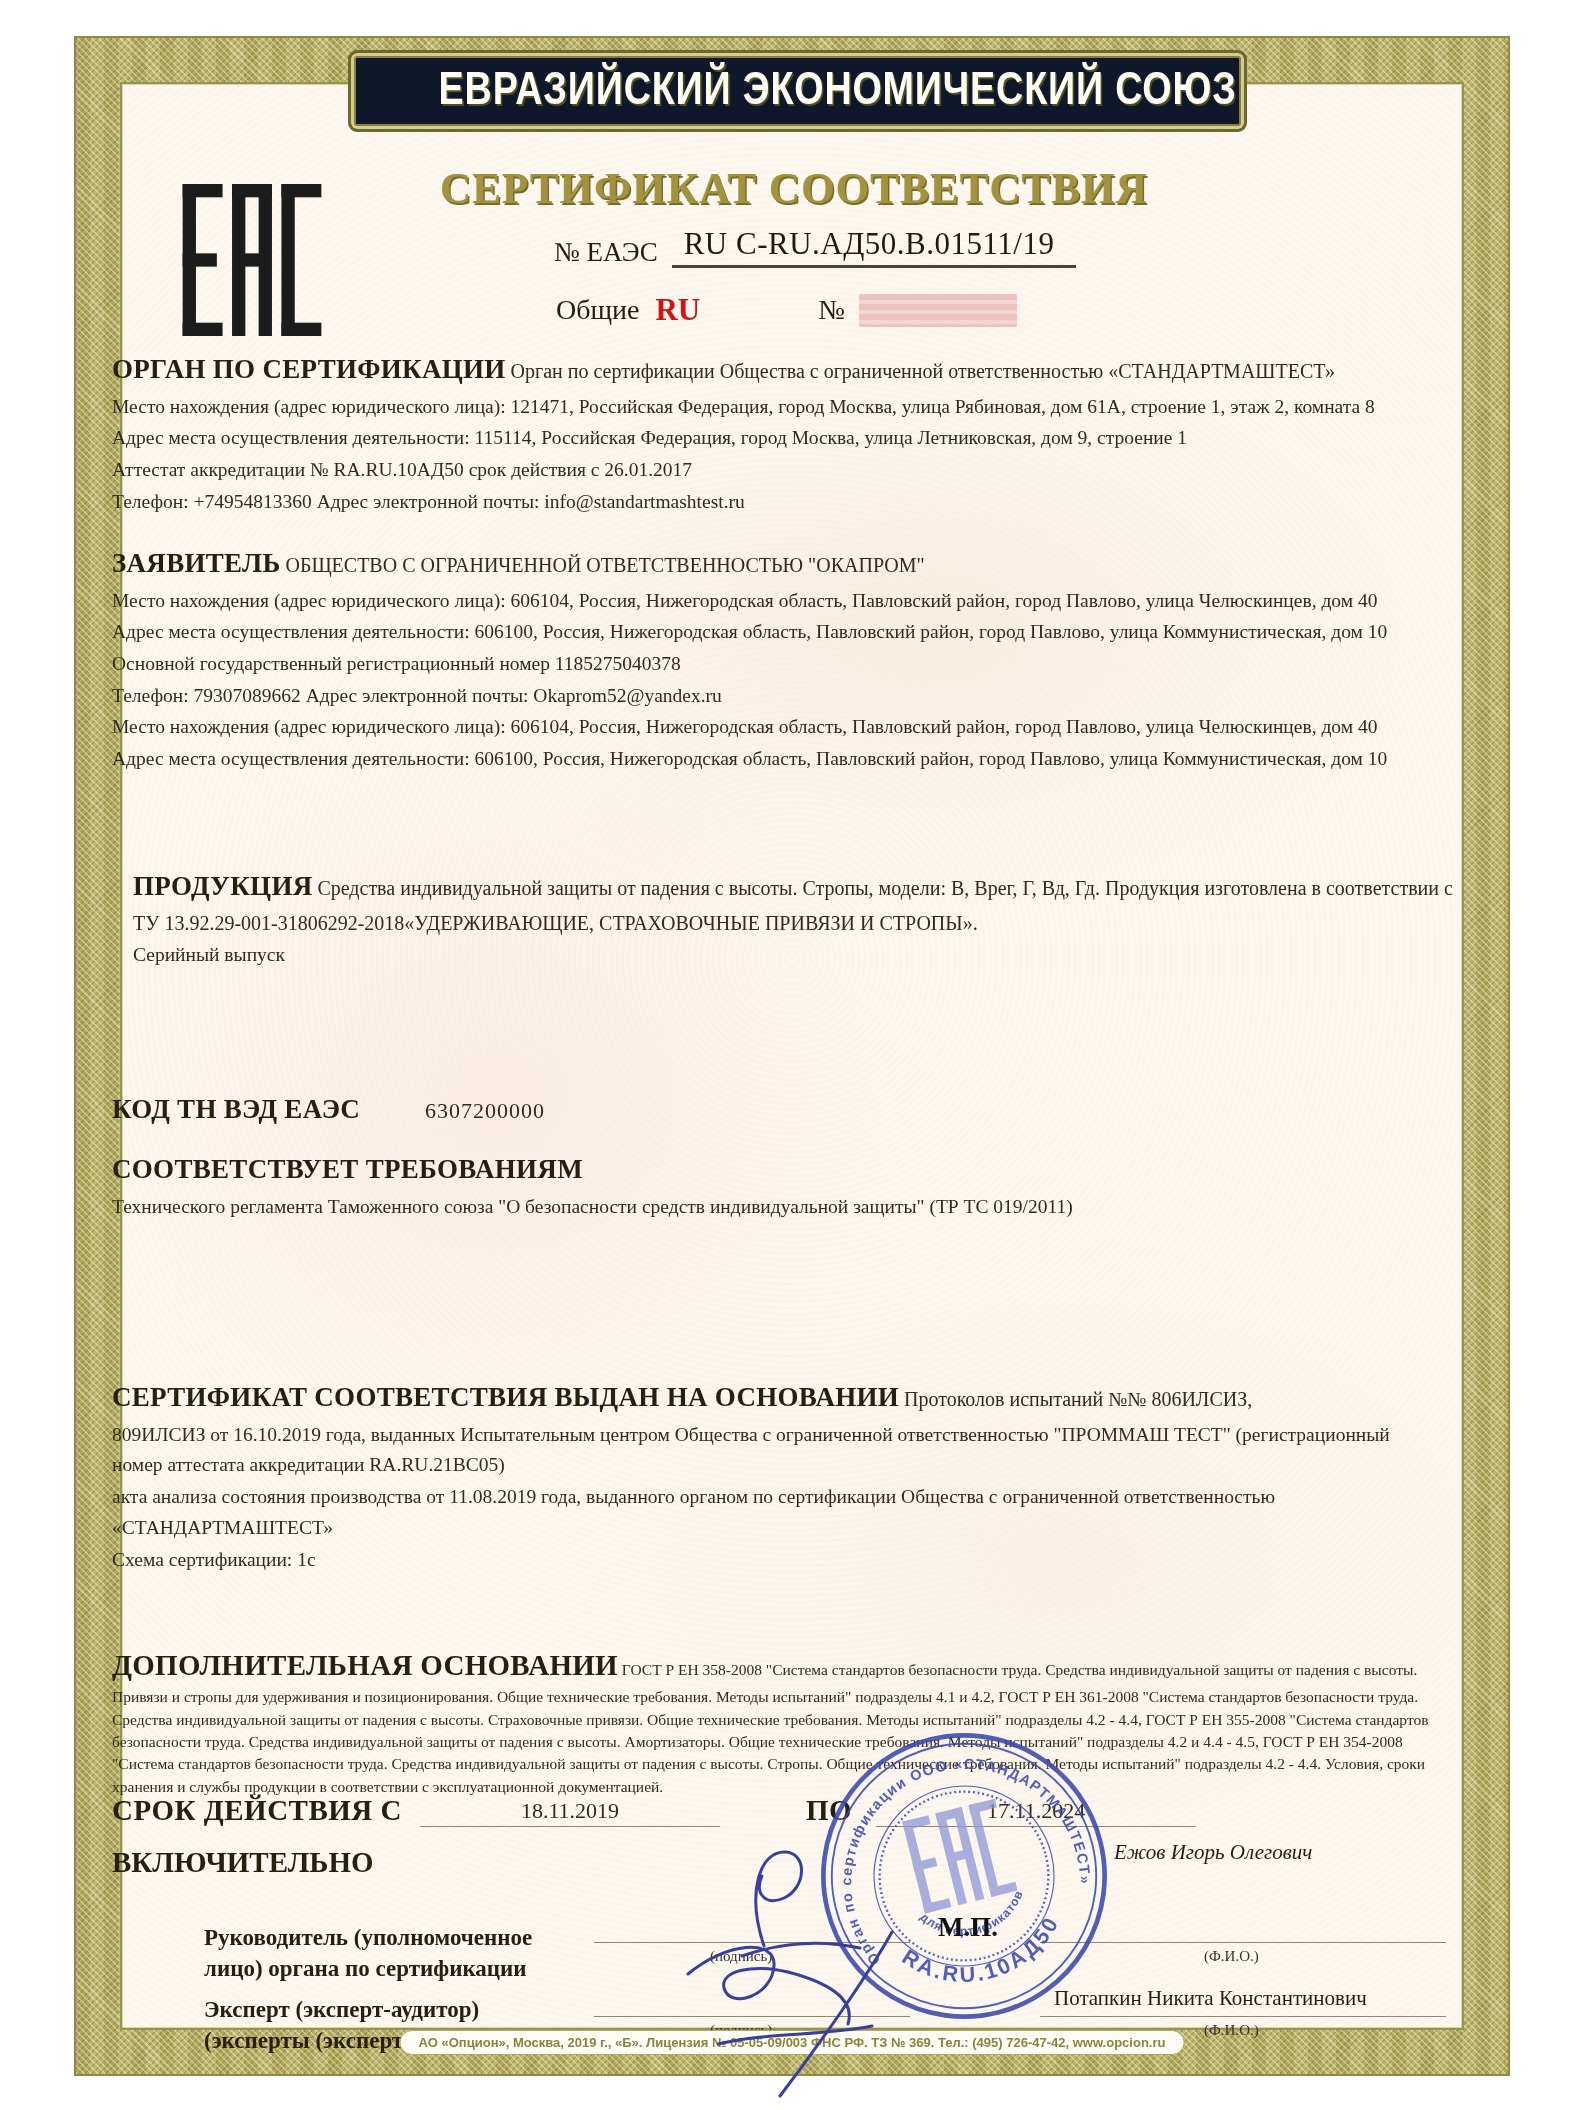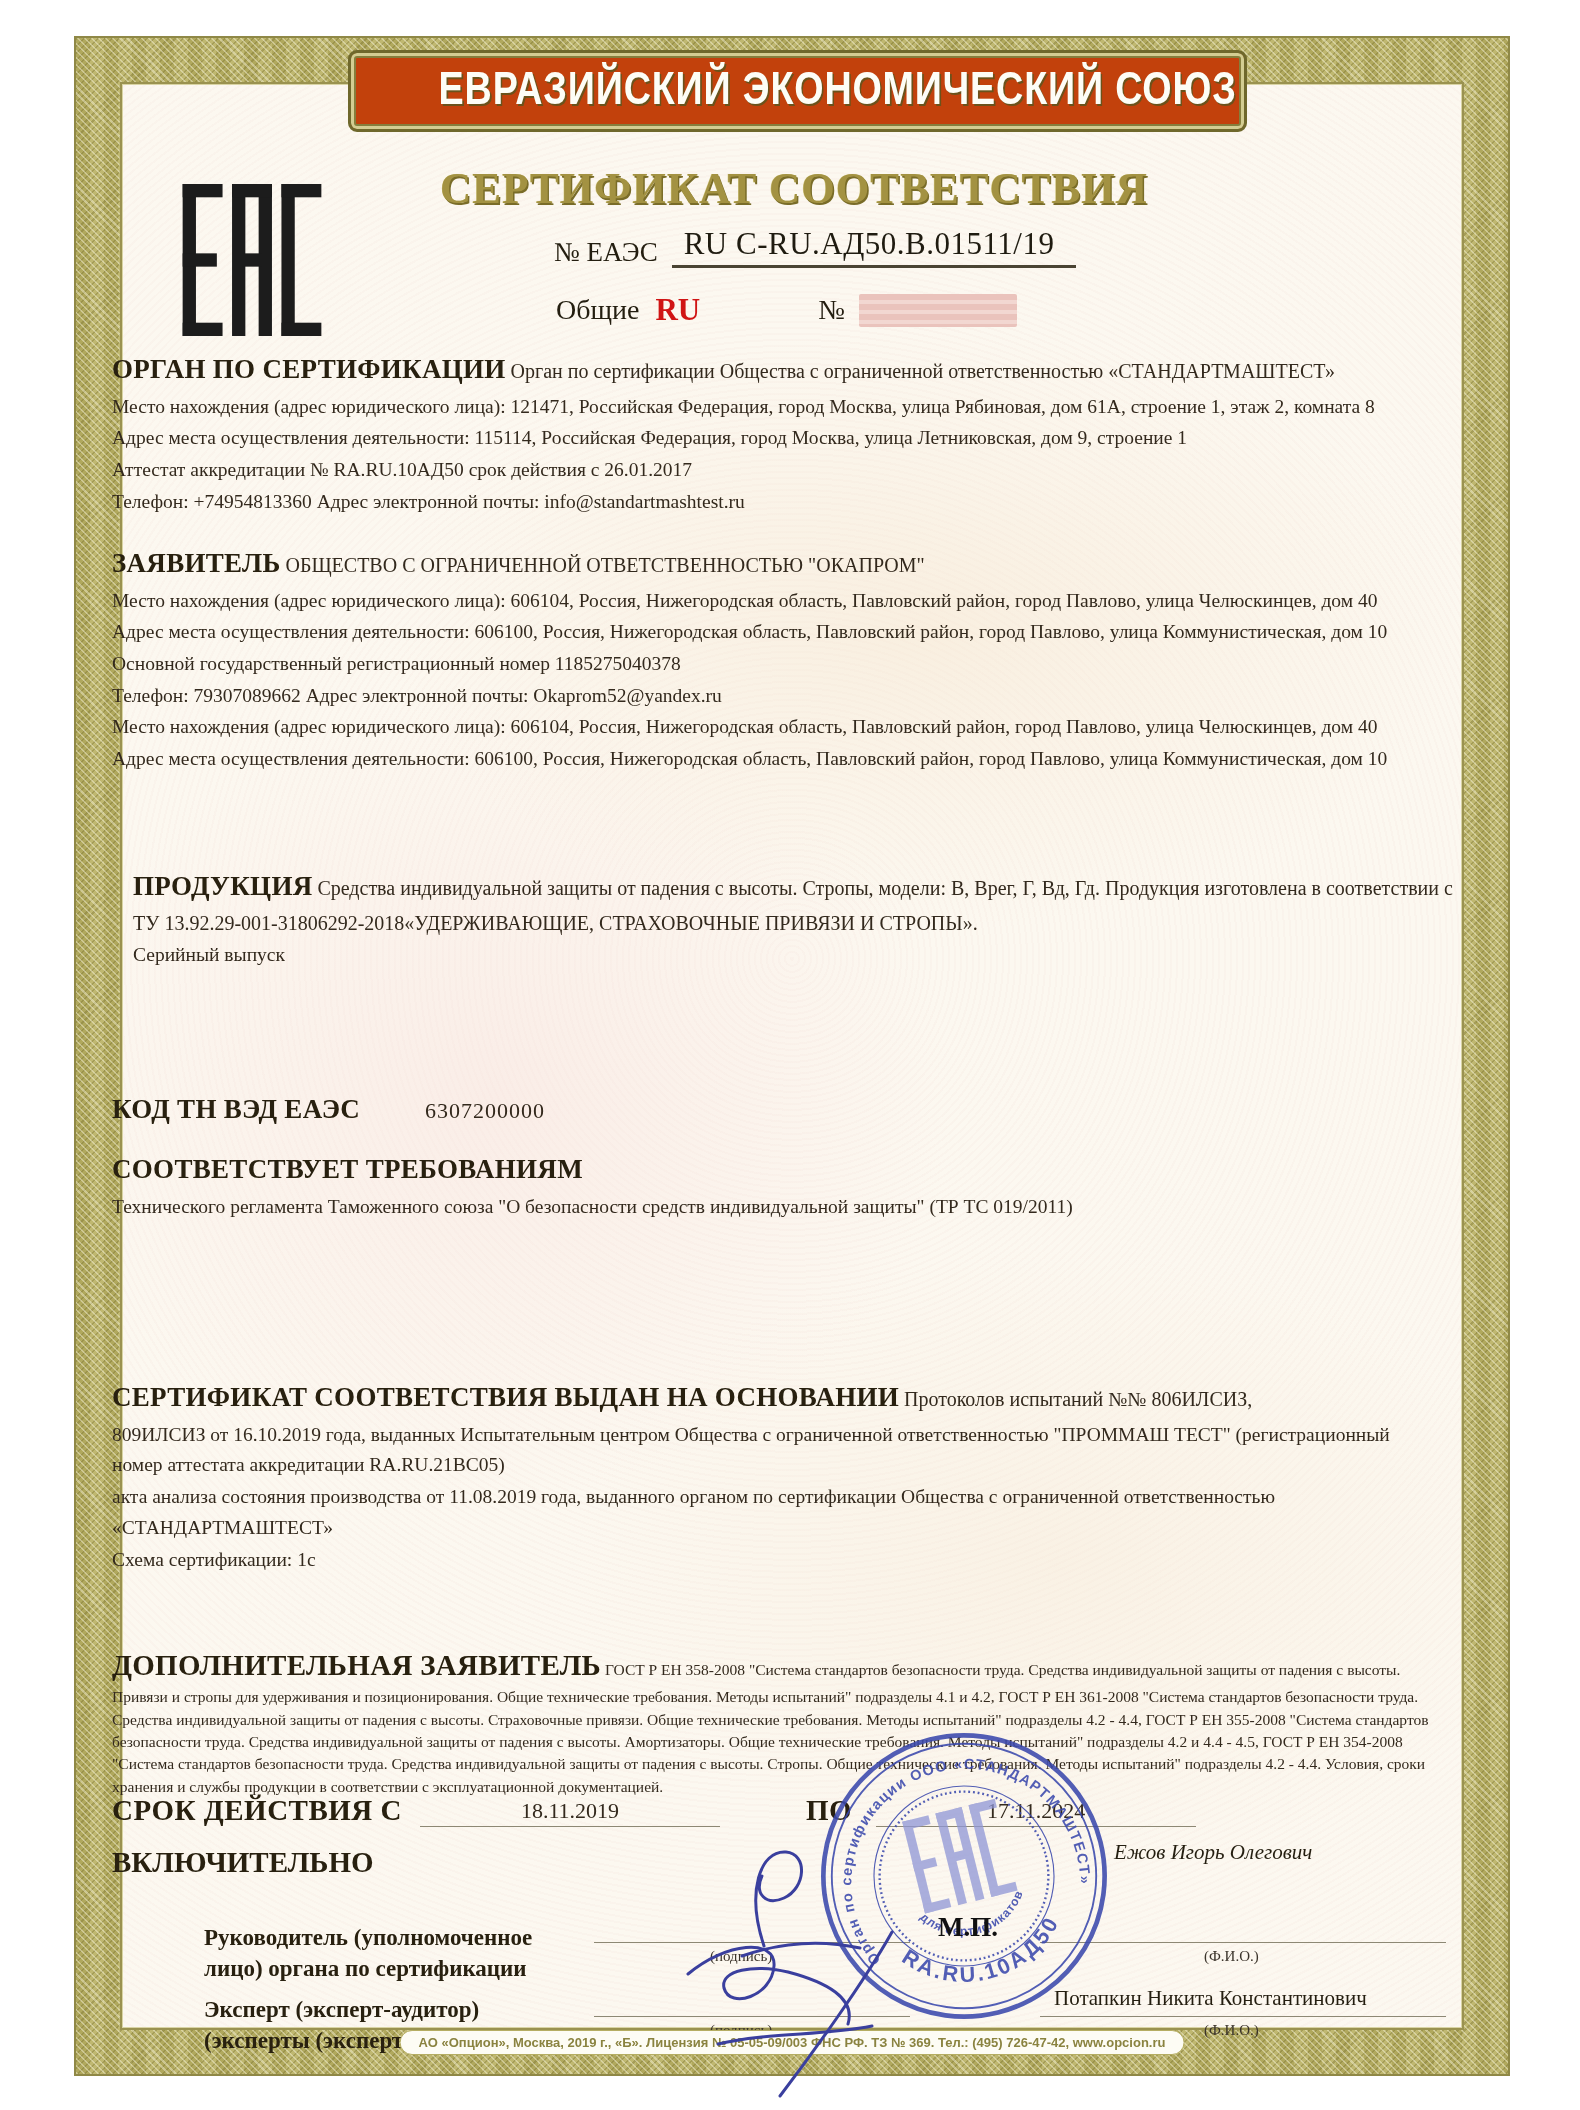--- a/index.html
+++ b/index.html
@@ -26,21 +26,21 @@
       radial-gradient(900px 500px at 60% 28%, rgba(246,231,210,0.55), rgba(255,255,255,0) 60%),
       radial-gradient(700px 620px at 28% 52%, rgba(248,226,222,0.50), rgba(255,255,255,0) 65%),
       radial-gradient(820px 520px at 70% 76%, rgba(246,233,214,0.45), rgba(255,255,255,0) 60%),
       repeating-radial-gradient(circle at 50% 45%, rgba(222,175,170,0.06) 0 2px, rgba(255,255,255,0) 2px 6px);
     border:2px solid #9a9250;
     box-shadow:inset 0 0 0 1px #d9d4a4;
   }
   
   .banner{
     position:absolute;left:274px;top:14px;width:893px;height:76px;
-    background:#c2410c;border:3px solid #6f682c;border-radius:9px;
+    background:#0f172a;border:3px solid #6f682c;border-radius:9px;
     box-shadow:inset 0 0 0 3px #d3cd92, inset 0 0 0 5px #857e3c;
     text-align:center;line-height:70px;
     color:#fdfdf6;font-family:"Liberation Sans","DejaVu Sans",sans-serif;
     font-weight:bold;font-size:46px;white-space:nowrap;
     text-shadow:2px 2px 0 rgba(92,86,30,0.85);
   }
   .banner .squeeze{display:inline-block;transform:scaleX(0.82);transform-origin:center;letter-spacing:1px;}
   .eac-logo{position:absolute;left:108px;top:148px;}
   .title{
     position:absolute;left:280px;top:126px;width:880px;text-align:center;
@@ -174,21 +174,21 @@
 
   <div class="sec" style="top:1340px;">
     <p><span class="h">СЕРТИФИКАТ СООТВЕТСТВИЯ  ВЫДАН НА ОСНОВАНИИ</span>
       <span class="inl">Протоколов испытаний №№ 806ИЛСИЗ,</span></p>
     <p>809ИЛСИЗ от 16.10.2019 года, выданных Испытательным центром Общества с ограниченной ответственностью "ПРОММАШ ТЕСТ" (регистрационный номер аттестата аккредитации RA.RU.21ВС05)</p>
     <p>акта анализа состояния производства от 11.08.2019 года, выданного органом по сертификации Общества с ограниченной ответственностью «СТАНДАРТМАШТЕСТ»</p>
     <p>Схема сертификации: 1с</p>
   </div>
 
   <div class="sec small-sec" style="top:1608px;">
-    <p><span class="h big">ДОПОЛНИТЕЛЬНАЯ ЗАЯВИТЕЛЬ</span>
+    <p><span class="h big">ДОПОЛНИТЕЛЬНАЯ ОСНОВАНИИ</span>
       <span>ГОСТ Р ЕН 358-2008 "Система стандартов безопасности труда. Средства индивидуальной защиты от падения с высоты. Привязи и стропы для удерживания и позиционирования. Общие технические требования. Методы испытаний" подразделы 4.1 и 4.2, ГОСТ Р ЕН 361-2008 "Система стандартов безопасности труда. Средства индивидуальной защиты от падения с высоты. Страховочные привязи. Общие технические требования. Методы испытаний" подразделы 4.2 - 4.4, ГОСТ Р ЕН 355-2008 "Система стандартов безопасности труда. Средства индивидуальной защиты от падения с высоты. Амортизаторы. Общие технические требования. Методы испытаний" подразделы 4.2 и 4.4 - 4.5, ГОСТ Р ЕН 354-2008 "Система стандартов безопасности труда. Средства индивидуальной защиты от падения с высоты. Стропы. Общие технические требования. Методы испытаний" подразделы 4.2 - 4.4. Условия, сроки хранения и службы продукции в соответствии с эксплуатационной документацией.</span></p>
   </div>
 
   <div class="validity">
     <div class="row">
       <span class="vh">СРОК ДЕЙСТВИЯ С</span>
       <span class="date-line dl1">18.11.2019</span>
       <span class="vh po">ПО</span>
       <span class="date-line dl2">17.11.2024</span>
     </div>

